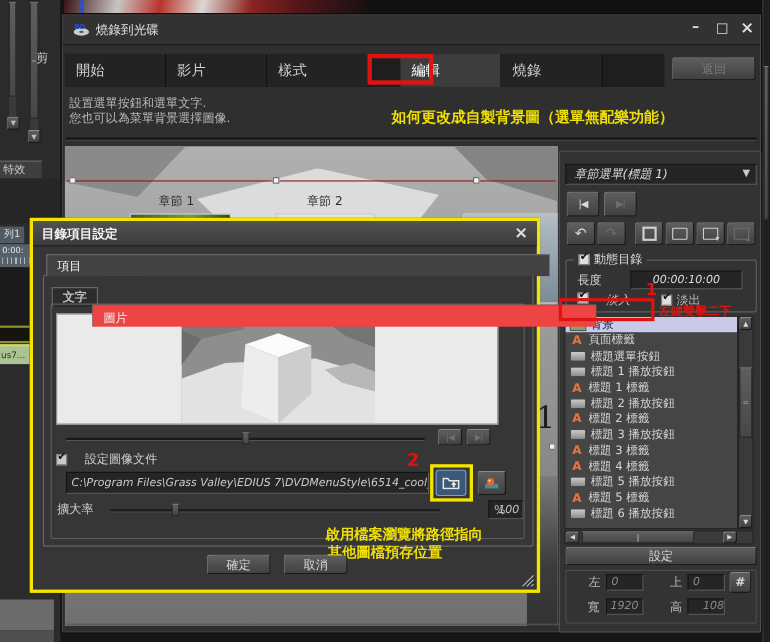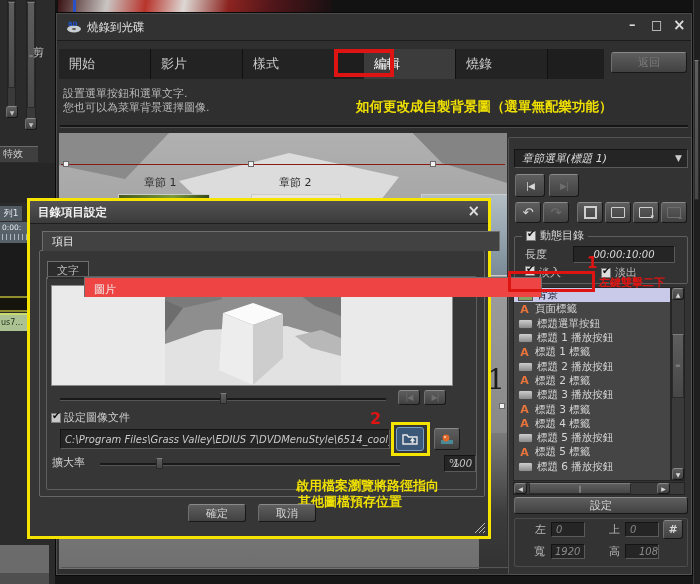--- a/index.html
+++ b/index.html
@@ -41,21 +41,21 @@
   .sb{background:#3a3a3a;border:1px solid #232323;box-sizing:border-box;}
   .sbthumb{background:linear-gradient(#5e5e5e,#474747);border:1px solid #2a2a2a;
       border-top-color:#7c7c7c;box-sizing:border-box;display:flex;align-items:center;
       justify-content:center;color:#9a9a9a;}
   .annR{color:var(--annotation_red);font-weight:bold;}
   .annY{color:var(--annotation_yellow);font-weight:bold;}
   .handle{width:6px;height:6px;background:#f2f2f2;border:1px solid #6a6a6a;box-sizing:border-box;}
   .dlgtab{height:20px;box-sizing:border-box;display:flex;align-items:center;
       padding:0 9px;font-size:11px;border:1px solid #6e6e6e;border-bottom:none;}
   .dlgtab.act{background:#424242;color:#f0f0f0;position:relative;z-index:2;}
-  .dlgtab.ina{background:#2e2e2e;color:#bdbdbd;height:18px;margin-top:2px;}
+  .dlgtab.ina{background:#2e2e2e;color:#bdbdbd;height:18px;margin-top:2px;font-weight:bold;}
 </style>
 </head>
 <body>
 
 <div id="stage">
 
   <div class="abs" style="left:0;top:0;width:55px;height:584px;background:#2b2b2b;"></div>
   <div class="abs sb" style="left:7px;top:0;width:9px;height:118px;"></div>
   <div class="abs sbthumb" style="left:8px;top:2px;width:7px;height:86px;"></div>
   <div class="abs sb" style="left:26px;top:0;width:10px;height:130px;"></div>
@@ -186,21 +186,21 @@
 
       <div class="abs grpbox" style="left:5px;top:98px;width:174px;height:48px;"></div>
       <div class="abs" style="left:13px;top:91px;background:#333;padding:0 4px;display:flex;gap:4px;align-items:center;">
         <span class="ck"></span>
         <span class="txt" style="color:#d8d8d8;">動態目錄</span>
       </div>
       <span class="abs txt" style="left:16px;top:110px;color:#cfcfcf;">長度</span>
       <div class="abs field" style="left:64px;top:108px;width:102px;height:17px;justify-content:center;color:#dcdcdc;">
           <span>00:00:10:00</span>
         </div>
-      <div class="abs" style="left:16px;top:128px;display:flex;gap:4px;">
+      <div class="abs" style="left:16px;top:128px;display:flex;gap:16px;font-style:italic;">
         <span class="ck"></span>
         <span class="txt">淡入</span>
         </div>
       <div class="abs" style="left:92px;top:128px;display:flex;gap:4px;align-items:center;">
         <span class="ck"></span>
         <span class="txt">淡出</span>
         </div>
 
       <div id="list-body" class="abs" style="left:4px;top:149px;width:158px;height:194px;background:#454545;
                   border:1px solid #262626;overflow:hidden;box-sizing:border-box;">
@@ -341,21 +341,21 @@
         <polygon points="88,39 118,28 118,72 88,99" fill="#cdcdcd"></polygon>
         <polygon points="130,50 156,44 176,52 176,70 146,62" fill="#b8b8b8"></polygon>
       </svg>
     </div>
 
     <div class="abs" style="left:30px;top:197px;width:326px;height:2px;background:#191919;border-bottom:1px solid #555;"></div>
     <div class="abs sbthumb" style="left:190px;top:192px;width:7px;height:11px;"></div>
     <div class="abs b3 dis" style="left:368px;top:189px;width:22px;height:15px;font-size:8px;letter-spacing:-1px;">|◀</div>
     <div class="abs b3 dis" style="left:394px;top:189px;width:22px;height:15px;font-size:8px;letter-spacing:-1px;">▶|</div>
 
-    <div class="abs" style="left:21px;top:210px;display:flex;gap:3px;align-items:center;">
+    <div class="abs" style="left:21px;top:210px;display:flex;gap:16px;align-items:center;">
       <span class="ck" style="background:#c9c9c9;"></span>
       <span class="txt" style="color:#cfcfcf;">設定圖像文件</span>
     </div>
     <div class="abs field" style="left:30px;top:228px;width:330px;height:20px;padding-left:4px;font-size:10px;color:#cacaca;">
         <span>C:\Program Files\Grass Valley\EDIUS 7\DVDMenuStyle\6514_cool_01_white\cool_0</span>
       </div>
     <div class="abs b3" style="left:366px;top:226px;width:28px;height:24px;background:var(--accent_blue);
                 border-color:#7aa0c8;">
       <svg width="16" height="12" viewBox="0 0 16 12">
         <path d="M1 11 V2 h4 l1.5 2 H15 v7 z" fill="none" stroke="#e8e8e8" stroke-width="1.4"></path>

